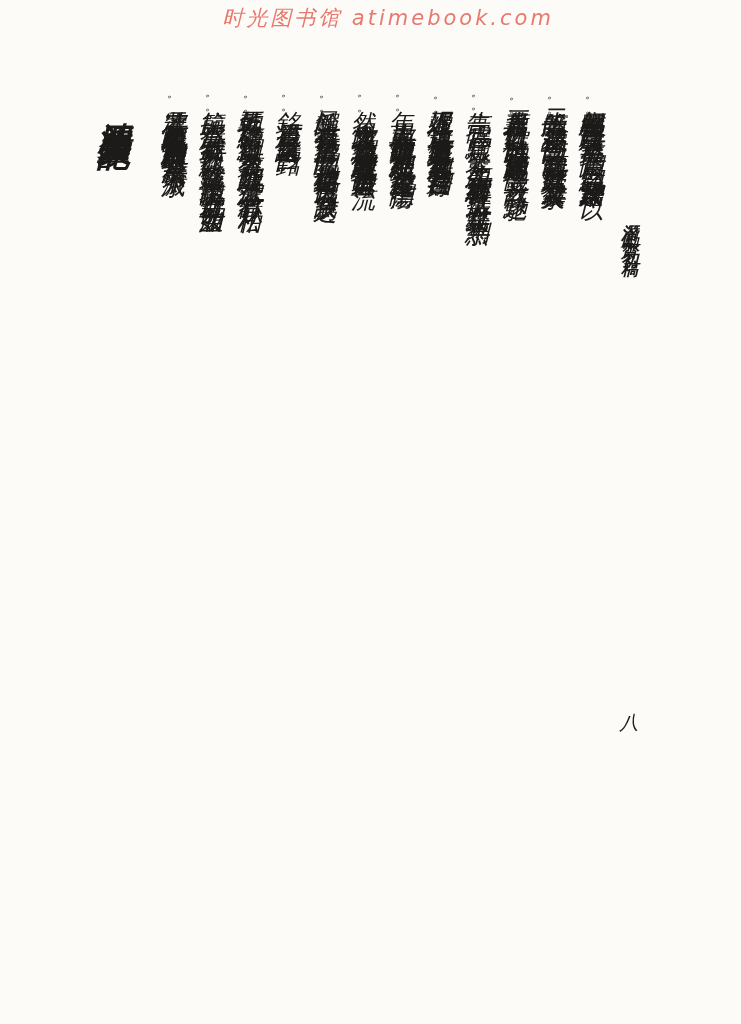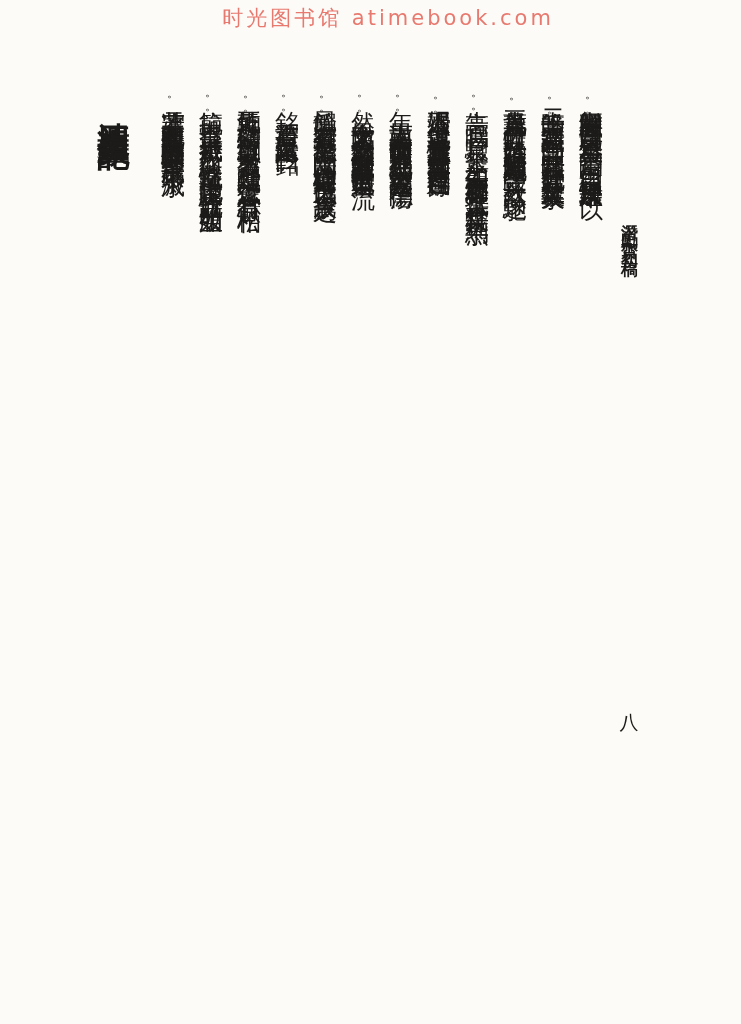--- a/index.html
+++ b/index.html
@@ -11,20 +11,21 @@
     overflow: hidden;
     position: relative;
   }
   .page {
     position: relative;
     width: 720px;
     height: 1024px;
     background: #fcfbf8;
     font-family: "DejaVu Serif", "Liberation Serif", serif;
     color: #1c1b19;
+    font-style: italic;
   }
   .watermark {
     position: absolute;
     top: 4px;
     left: 0;
     width: 100%;
     text-align: center;
     transform: translateX(28px);
     font-family: "DejaVu Sans", "Liberation Sans", sans-serif;
     font-size: 21px;

